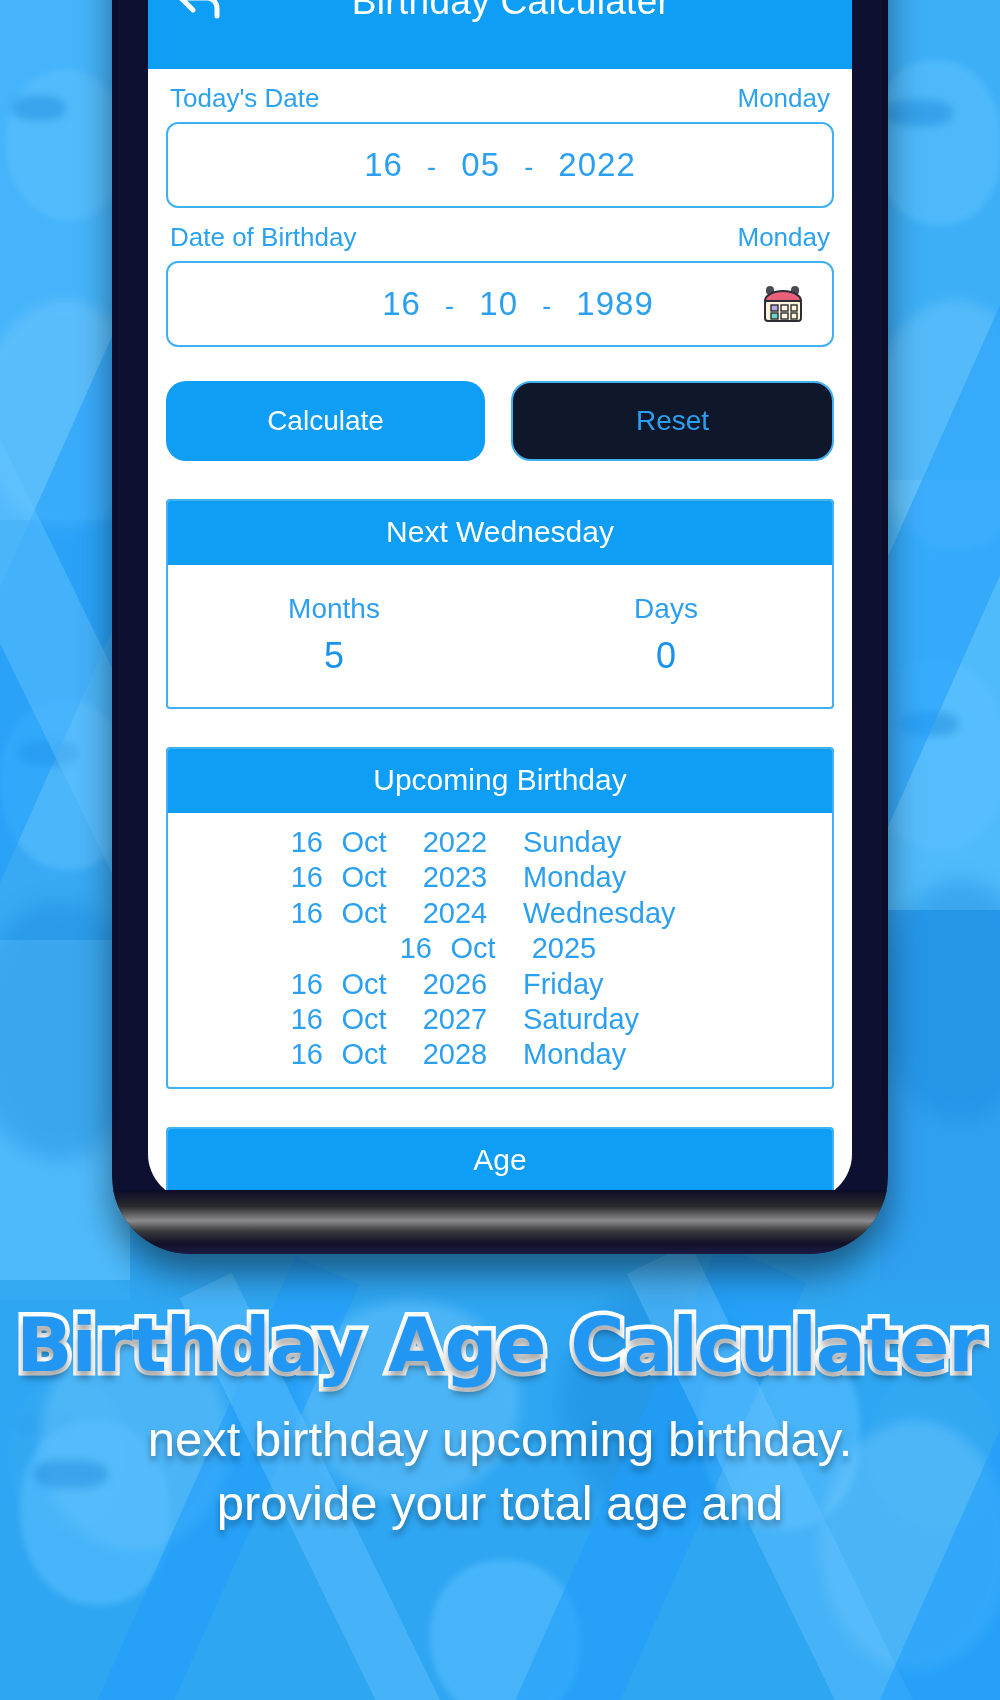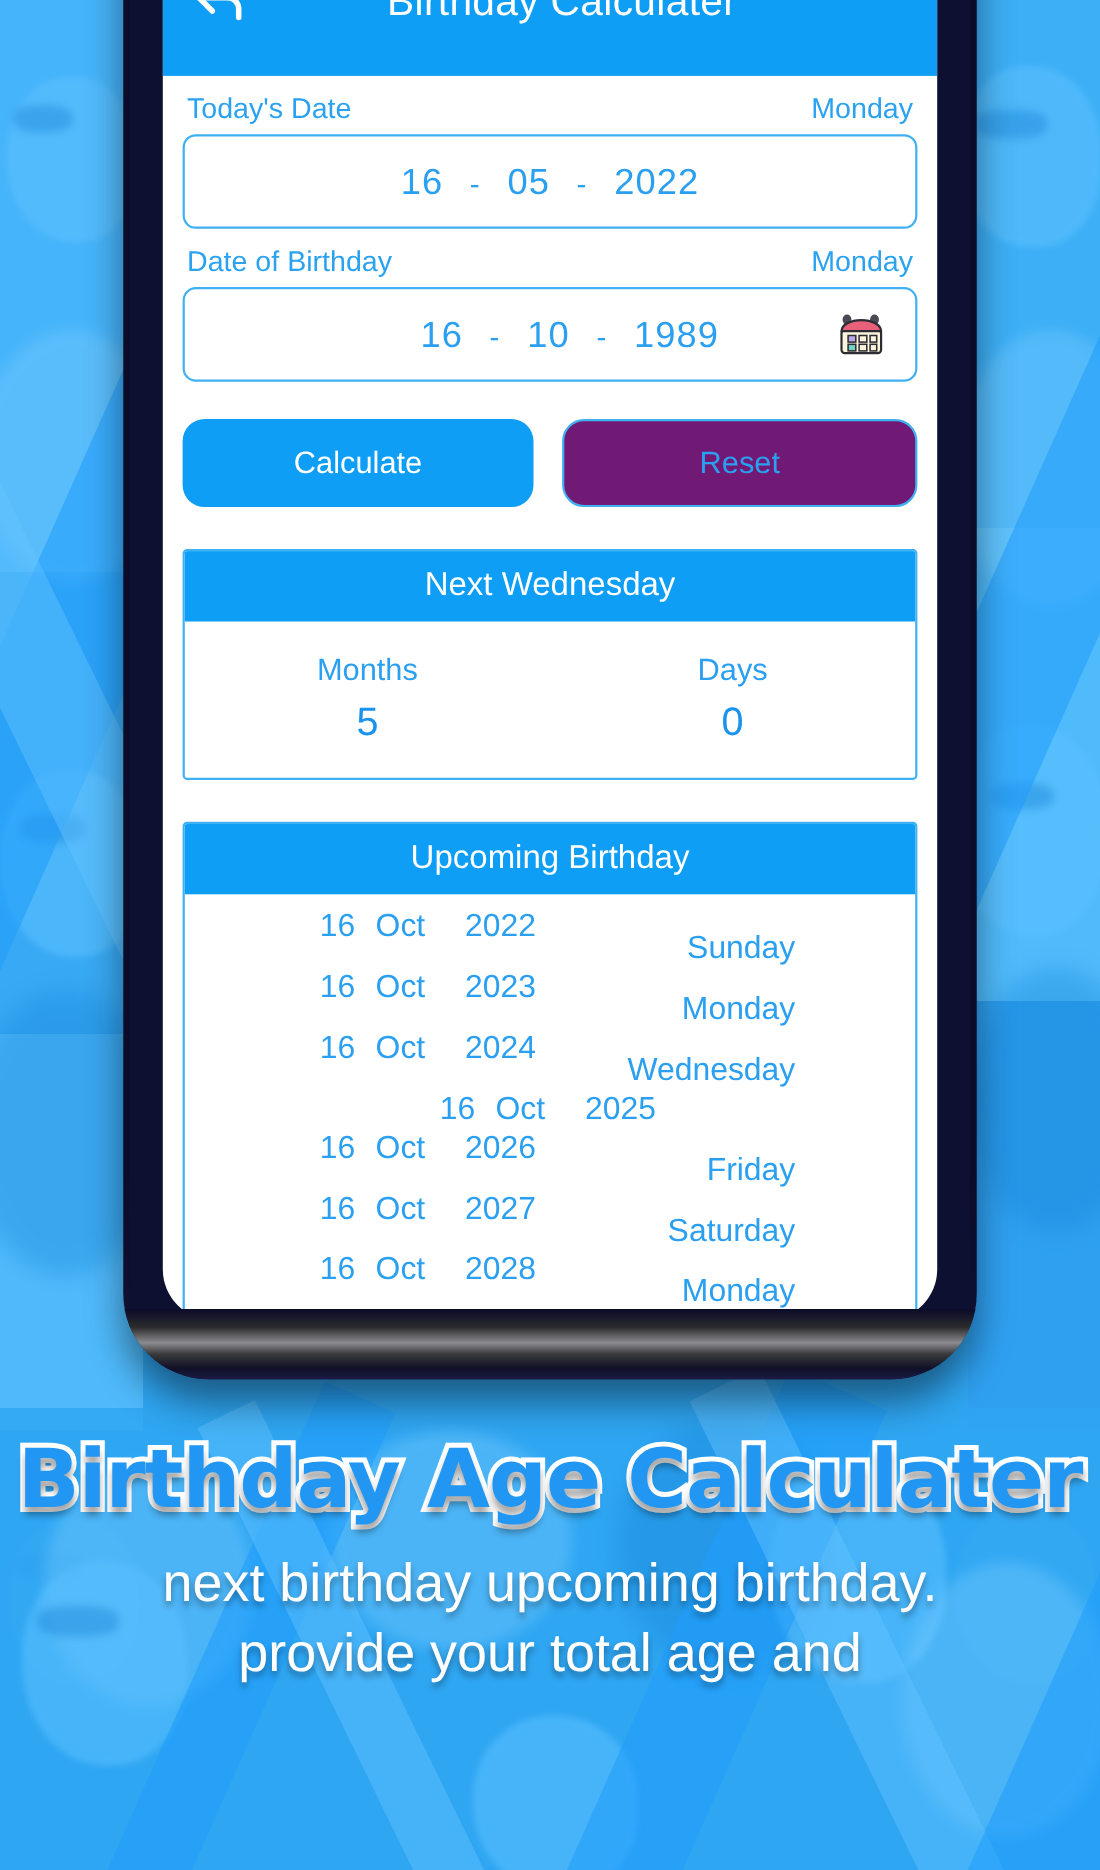--- a/index.html
+++ b/index.html
@@ -64,38 +64,38 @@
   .datebox.left{justify-content:center;padding-left:36px;}
   .dateval{color:#2b9ff0;font-size:33px;letter-spacing:1px;}
   .dateval .sep{padding:0 14px;font-size:27px;color:#2b9ff0;}
   .calicon{position:absolute;right:26px;top:50%;transform:translateY(-50%);
     width:46px;height:46px;}
 
   .btnrow{display:flex;gap:26px;margin-top:34px;}
   .btn{flex:1;height:80px;border-radius:20px;display:flex;align-items:center;
     justify-content:center;font-size:28px;box-sizing:border-box;}
   .btn.primary{background:#0f9ef5;color:#fff;}
-  .btn.ghost{background:#701a75;color:#2b9ff0;border:2px solid #3fb0f2;}
+  .btn.ghost{background:#0f172a;color:#2b9ff0;border:2px solid #3fb0f2;}
 
   .card{margin-top:38px;border:2px solid #3fb0f2;border-radius:4px;overflow:hidden;background:#fff;}
   .card-head{background:#0f9ef5;color:#fff;text-align:center;font-size:30px;padding:14px 0 16px;}
   .card-body{padding:10px 0 16px;}
 
   .twocol{display:flex;}
   .twocol>div{flex:1;text-align:center;}
   .colhead{color:#2b9ff0;font-size:28px;padding:18px 0 10px;}
   .colval{color:#1a93ef;font-size:36px;padding-bottom:14px;}
 
   .ublist{padding:12px 0 14px 0;}
   .ubrow{display:flex;justify-content:center;color:#2b9ff0;font-size:29px;line-height:1.22;}
   .ubrow span{display:inline-block;}
   .ub-d{width:46px;text-align:right;}
   .ub-m{width:82px;text-align:center;}
   .ub-y{width:100px;text-align:center;}
-  .ub-w{width:200px;text-align:right;padding-left:18px;margin-top:20px;}
+  .ub-w{width:200px;text-align:left;padding-left:18px;}
 
   
   #promo{position:absolute;left:0;right:0;top:1295px;text-align:center;}
   .promo-title{
     font-family:"DejaVu Sans", sans-serif;
     font-size:74px;font-weight:bold;color:#2196f3;letter-spacing:-1px;
     -webkit-text-stroke:9px #ffffff;paint-order:stroke fill;
     text-shadow:0 7px 7px rgba(0,0,0,.35);
     margin:12px;line-height:1.05;
   }

